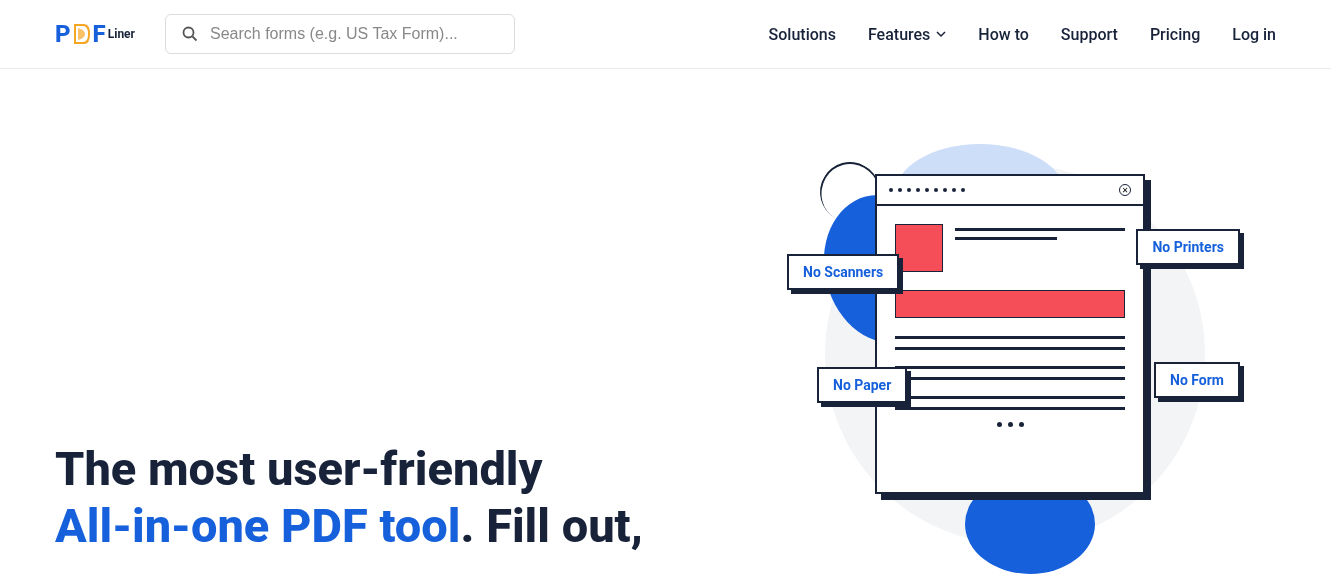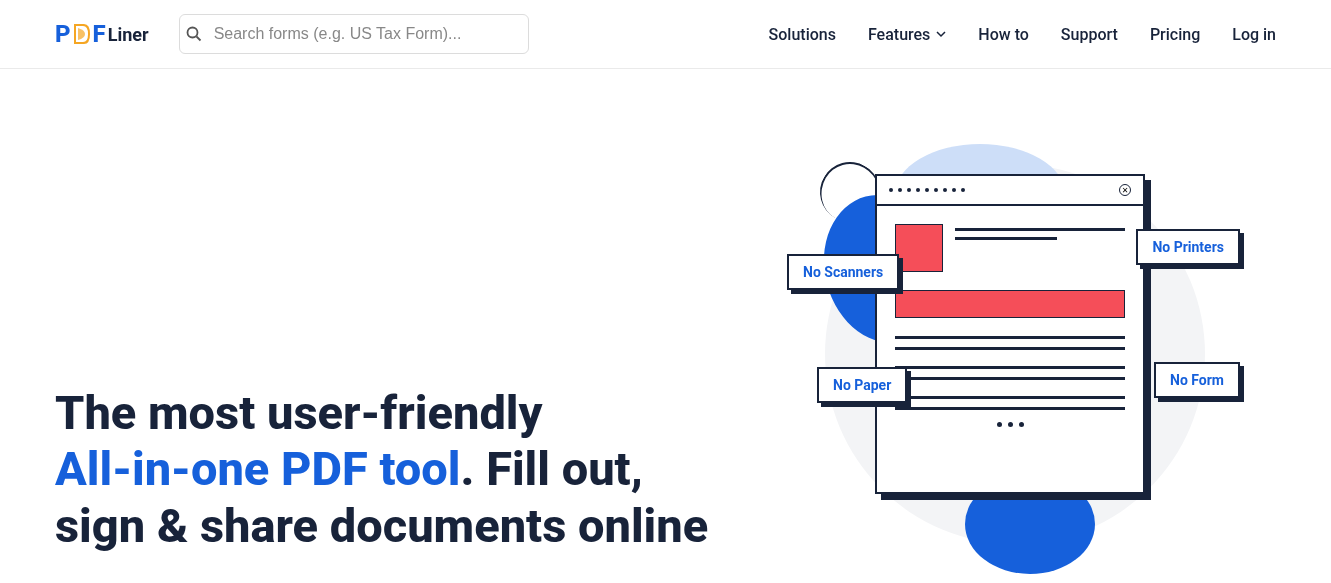--- a/index.html
+++ b/index.html
@@ -4,23 +4,23 @@
   <style>
     * { margin: 0; padding: 0; box-sizing: border-box; }
     body { font-family: -apple-system, BlinkMacSystemFont, "Segoe UI", Roboto, sans-serif; background: #fff; }
     
     .header { display: flex; align-items: center; padding: 14px 55px; border-bottom: 1px solid #eaeaea; gap: 30px; }
     
     .logo { display: flex; align-items: center; font-weight: 800; font-size: 24px; cursor: pointer; }
     .logo-p { color: #1660db; }
     .logo-d { position: relative; display: inline-block; width: 20px; height: 24px; margin: 0 1px; }
     .logo-f { color: #1660db; }
-    .logo-liner { color: #18233a; font-size: 18px; font-weight: 700; margin-left: 2px; }
+    .logo-liner { color: #18233a; font-size: 12px; font-weight: 700; margin-left: 2px; }
     
-    .search-box { display: flex; align-items: center; border: 1px solid #dcdcdc; border-radius: 6px; padding: 10px 6px; width: 350px; gap: 12px; }
+    .search-box { display: flex; align-items: center; border: 1px solid #dcdcdc; border-radius: 6px; padding: 10px 16px; width: 350px; gap: 12px; }
     .search-box svg { flex-shrink: 0; }
     .search-box input { border: none; outline: none; font-size: 16px; width: 100%; color: #333; }
     .search-box input::placeholder { color: #888; }
     
     .nav { display: flex; align-items: center; gap: 32px; margin-left: auto; }
     .nav-item { color: #18233a; font-size: 16px; font-weight: 500; cursor: pointer; display: flex; align-items: center; gap: 6px; }
     .chevron { width: 10px; height: 10px; }
     
     .cta-btn { border: 1.5px solid #1660db; color: #1660db; background: #fff; padding: 10px 22px; border-radius: 6px; font-size: 16px; font-weight: 500; cursor: pointer; }
     
@@ -106,21 +106,20 @@
         <span>Log in</span>
       </div>
   </div>
 </div>
 
 <div class="hero">
   <div class="hero-text">
     <h1 class="hero-title">
       <span>The most user-friendly</span><br>
       <span class="hero-highlight">All-in-one PDF tool</span><span>. Fill out,</span><br>
-      <span>sign &amp; share documents online</span>
     </h1>
   </div>
 
   <div class="illustration">
     <div class="bg-circle"></div>
     <div class="blob1"></div>
     <div class="blob2"></div>
     <div class="blob3"></div>
     <div class="arc"></div>
 

